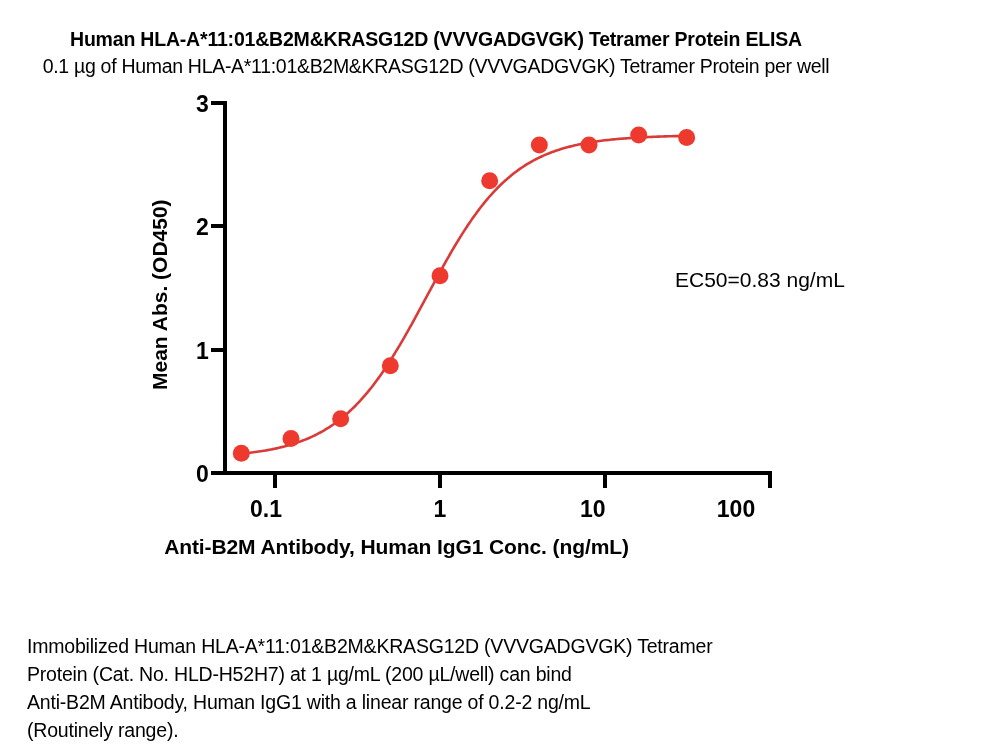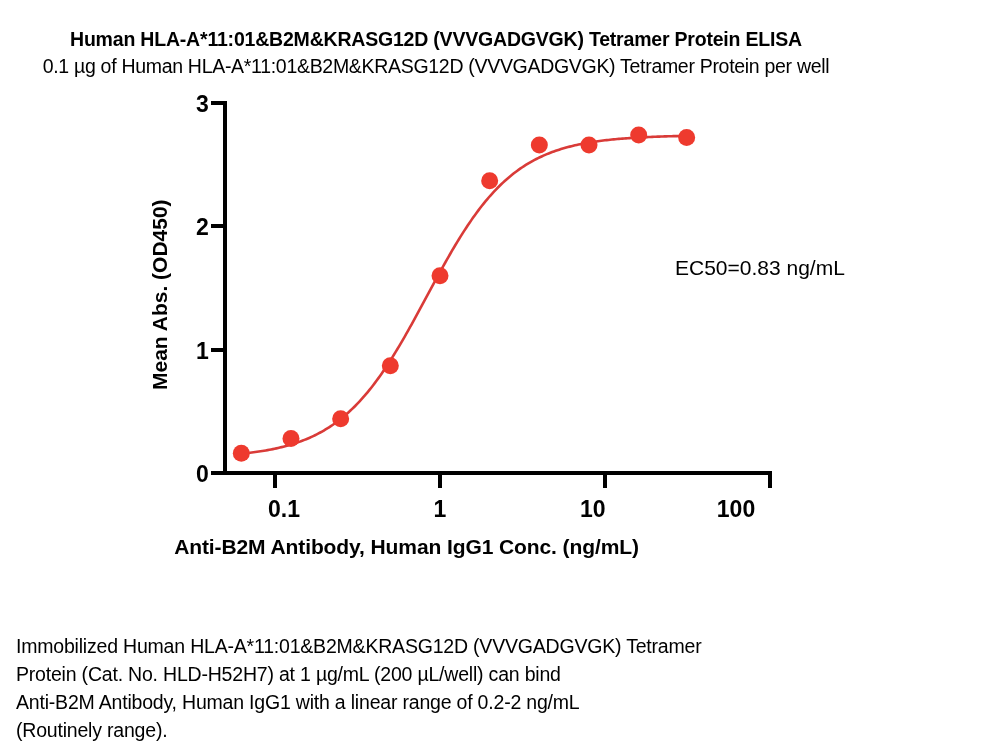--- a/index.html
+++ b/index.html
@@ -87,47 +87,47 @@
     position: absolute;
     font-size: 21px;
     font-weight: bold;
     transform: rotate(-90deg);
     transform-origin: left top;
     white-space: nowrap;
   }
   #x-axis-title {
     position: absolute;
     top: 445px;
-    left: 10px;
+    left: 0;
     width: 793px;
     text-align: center;
     font-size: 21px;
     font-weight: bold;
     letter-spacing: -0.1px;
   }
   #ec50-annotation {
     position: absolute;
     left: 675px;
-    top: 166px;
+    top: 178px;
     font-size: 21px;
     font-weight: normal;
     white-space: nowrap;
   }
 
   
   #caption {
     position: absolute;
     top: 632px;
     left: 16px;
     width: 900px;
     font-size: 19.5px;
     line-height: 28px;
     letter-spacing: -0.2px;
   }
-  #caption div { white-space: nowrap; }
+  #caption div { white-space: nowrap; margin-left: 11px; }
 </style>
 </head>
 <body>
 
 <div id="title-block">
   <div id="chart-title">Human HLA-A*11:01&amp;B2M&amp;KRASG12D (VVVGADGVGK) Tetramer Protein ELISA</div>
   <div id="chart-subtitle">0.1 µg of Human HLA-A*11:01&amp;B2M&amp;KRASG12D (VVVGADGVGK) Tetramer Protein per well</div>
 </div>
 
 <div id="figure">
@@ -166,21 +166,21 @@
         <circle cx="638.68" cy="45.08" r="8.5" class="data-point"></circle>
         <circle cx="686.65" cy="47.54" r="8.5" class="data-point"></circle>
       </g>
   </svg>
 
   <div class="tick-label" style="left:196px; top:3px;">3</div>
   <div class="tick-label" style="left:196px; top:126px;">2</div>
   <div class="tick-label" style="left:196px; top:250px;">1</div>
   <div class="tick-label" style="left:196px; top:373px;">0</div>
 
-  <div class="tick-label" style="left:250px; top:408px; width:50px; text-align:right;">0.1</div>
+  <div class="tick-label" style="left:250px; top:408px; width:50px; text-align:left;">0.1</div>
   <div class="tick-label" style="left:415px; top:408px; width:50px; text-align:center;">1</div>
   <div class="tick-label" style="left:580px; top:408px; width:50px; ">10</div>
   <div class="tick-label" style="left:711px; top:408px; width:50px; text-align:center;">100</div>
 
   <div class="ylabel-txt" style="left:148px; top:300px;">Mean Abs. (OD450)</div>
 
   <div id="x-axis-title">Anti-B2M Antibody, Human IgG1 Conc. (ng/mL)</div>
 
   <div id="ec50-annotation">EC50=0.83 ng/mL</div>
 </div>

